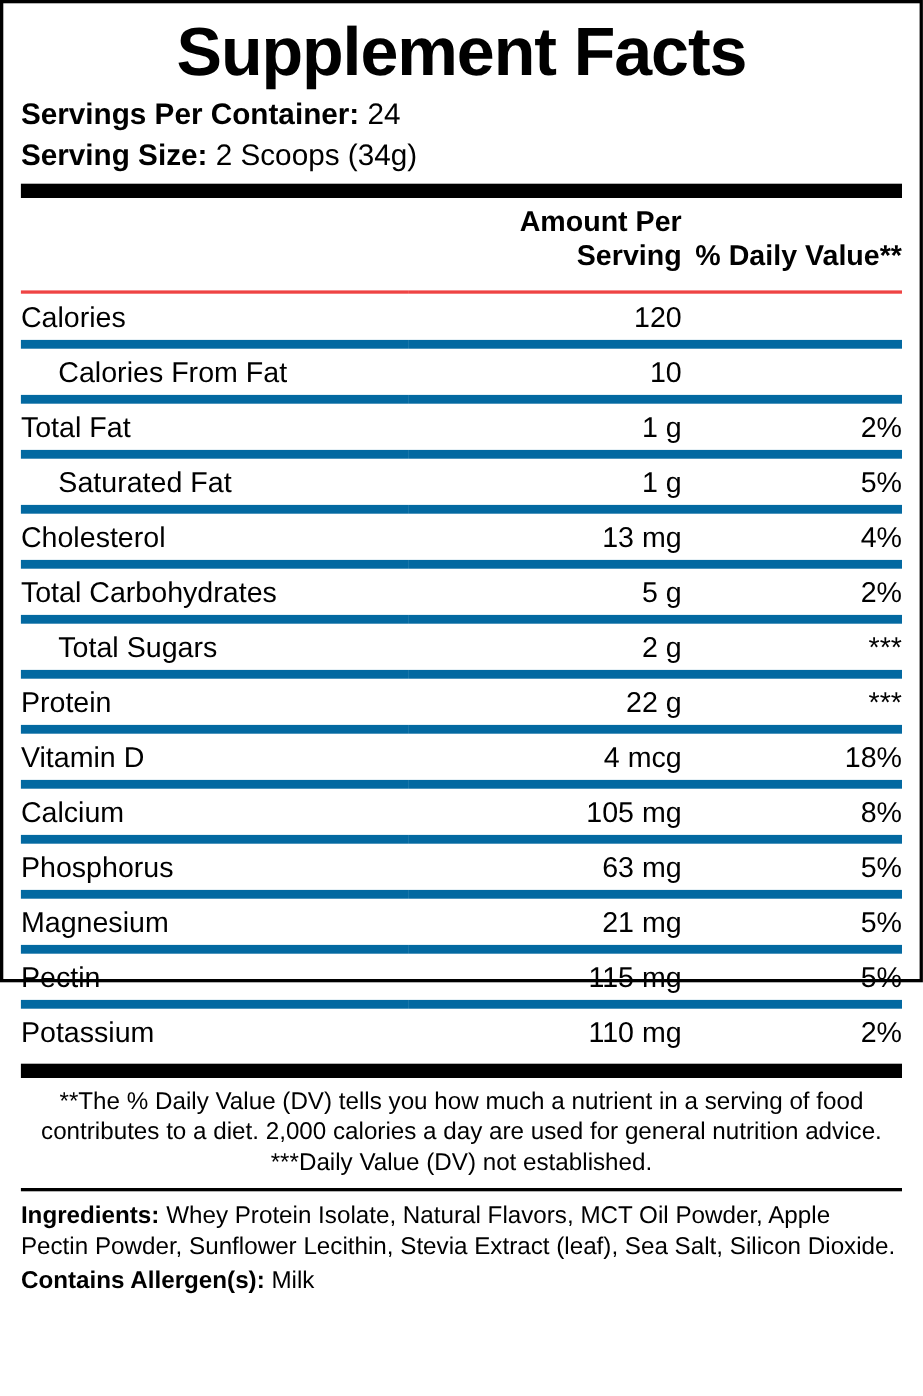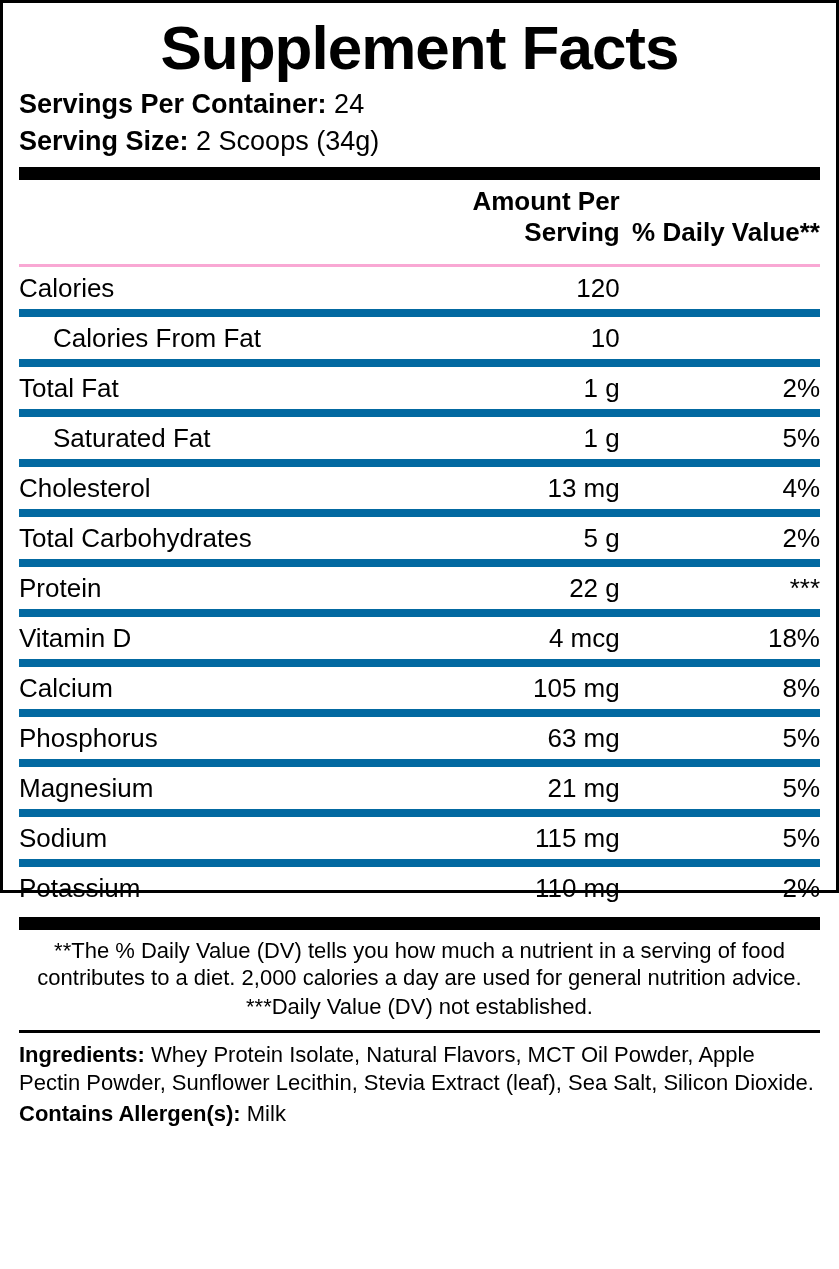--- a/index.html
+++ b/index.html
@@ -51,21 +51,21 @@
   table.facts td {
     padding: 6px 0 5px 0;
     vertical-align: bottom;
     border-bottom: 8px solid #0369a1;
   }
   table.facts tr.no-rule td {
     border-bottom: none;
   }
   table.facts tr.head td {
     font-weight: bold;
-    border-bottom: 3px solid #f9a8d4;
+    border-bottom: 3px solid #ef4444;
     padding-bottom: 16px;
   }
   td.name {
     text-align: left;
     width: 44%;
   }
   td.name.indent {
     padding-left: 34px;
   }
   td.amount {
@@ -155,20 +155,25 @@
         <td class="name">Cholesterol</td>
         <td class="amount">13 mg</td>
         <td class="dv">4%</td>
       </tr>
       <tr>
         <td class="name">Total Carbohydrates</td>
         <td class="amount">5 g</td>
         <td class="dv">2%</td>
       </tr>
       <tr>
+        <td class="name indent">Total Sugars</td>
+        <td class="amount">2 g</td>
+        <td class="dv">***</td>
+      </tr>
+      <tr>
         <td class="name">Protein</td>
         <td class="amount">22 g</td>
         <td class="dv">***</td>
       </tr>
       <tr>
         <td class="name">Vitamin D</td>
         <td class="amount">4 mcg</td>
         <td class="dv">18%</td>
       </tr>
       <tr>
@@ -180,21 +185,21 @@
         <td class="name">Phosphorus</td>
         <td class="amount">63 mg</td>
         <td class="dv">5%</td>
       </tr>
       <tr>
         <td class="name">Magnesium</td>
         <td class="amount">21 mg</td>
         <td class="dv">5%</td>
       </tr>
       <tr>
-        <td class="name">Sodium</td>
+        <td class="name">Pectin</td>
         <td class="amount">115 mg</td>
         <td class="dv">5%</td>
       </tr>
       <tr class="no-rule">
         <td class="name">Potassium</td>
         <td class="amount">110 mg</td>
         <td class="dv">2%</td>
       </tr>
     </tbody>
   </table>

